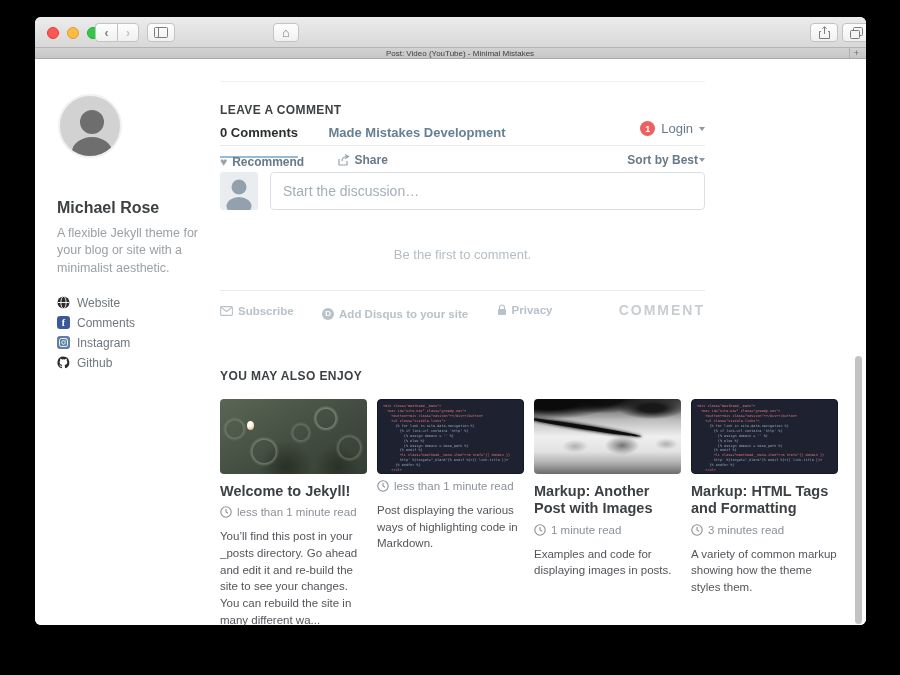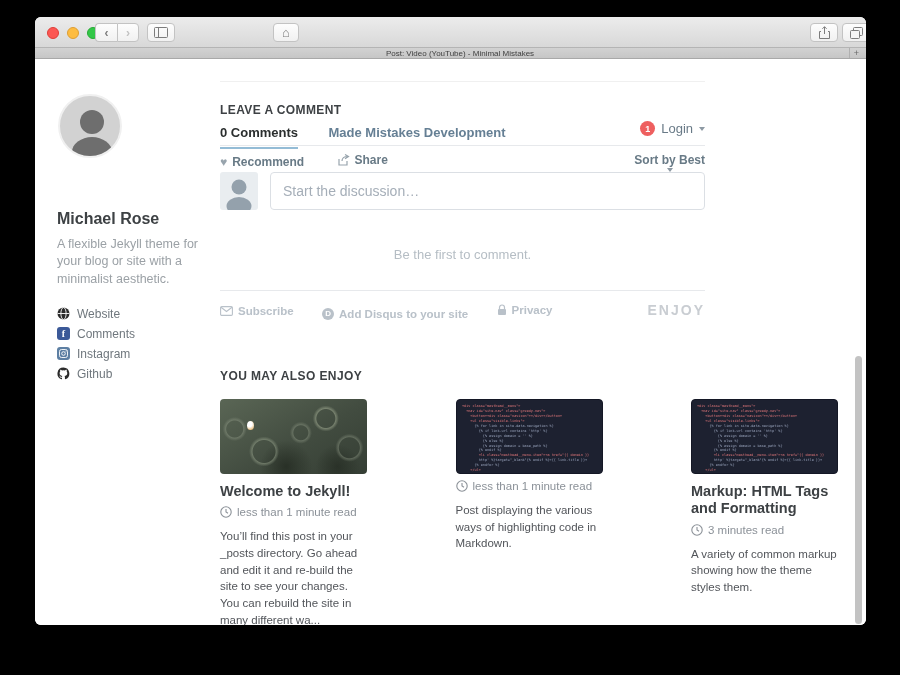--- a/index.html
+++ b/index.html
@@ -48,51 +48,51 @@
   
   .content { position:relative; height:566px; background:#fff; overflow:hidden; }
   .top-divider { position:absolute; left:185px; top:22px; width:485px; height:1px; background:#f0f0f0; }
   .scroll-thumb { position:absolute; right:4px; top:297px; width:7px; height:268px;
     background:#c3c3c3; border-radius:4px; }
 
   
   .author { position:absolute; left:22px; top:35px; width:152px; }
   .avatar { width:64px; height:64px; border-radius:50%; background:#d2d2d2;
     border:2px solid #f0f0f0; overflow:hidden; margin-left:1px; }
-  .author-name { margin-top:52px; font-size:16px; font-weight:bold; color:#3d4144; }
+  .author-name { margin-top:41px; font-size:16px; font-weight:bold; color:#3d4144; }
   .author-bio { margin-top:8px; font-size:12.5px; line-height:1.38; color:#9ba1a6; }
   .author-links { margin-top:16px; list-style:none; }
   .author-links li { display:flex; align-items:center; gap:7px; height:20px;
     font-size:12px; color:#6f777d; cursor:pointer; }
   .sq-ico { width:13px; height:13px; border-radius:3px; display:flex;
     align-items:center; justify-content:center; flex:0 0 13px; }
   .tw { background:#59adeb; } .fb { background:#3b5998; color:#fff; font-size:10px; font-weight:bold;
     font-family:"Liberation Serif", serif; } .ig { background:#5d7fa3; }
 
   
   .comments { position:absolute; left:185px; top:0; width:485px; }
   .section-heading { font-size:12px; font-weight:bold; letter-spacing:.4px; color:#3d4144; }
   .comments .section-heading { position:absolute; top:44px; }
   .dq-tabs { position:absolute; top:64px; left:0; right:0; height:23px; border-bottom:1px solid #e7e9ec; }
   .dq-count { display:inline-block; font-size:13px; font-weight:bold; color:#2a2e2e;
-    padding-bottom:7px; border-bottom:2px solid #94bcd6; cursor:pointer; }
+    padding-bottom:16px; border-bottom:2px solid #94bcd6; cursor:pointer; }
   .dq-community { display:inline-block; margin-left:26px; font-size:13px; font-weight:bold;
     color:#657f94; cursor:pointer; }
   .dq-login { position:absolute; right:0; top:-2px; display:flex; align-items:center; gap:6px; cursor:pointer; }
   .badge { width:15px; height:15px; border-radius:50%; background:#ee5f5f; color:#fff;
     font-size:9px; font-weight:bold; display:flex; align-items:center; justify-content:center; }
   .login-label { font-size:13px; color:#697a87; }
   .caret { width:0; height:0; border-left:3.5px solid transparent; border-right:3.5px solid transparent;
     border-top:4px solid #8d99a3; display:inline-block; }
   .dq-actions { position:absolute; top:94px; left:0; right:0; height:16px;
     font-size:12px; color:#687a86; font-weight:bold; }
   .dq-actions .act { margin-right:30px; cursor:pointer; display:inline-flex; align-items:center; gap:5px; }
   .heart { color:#98a4ad; font-size:12px; }
   .dq-sort { position:absolute; right:0; top:0; font-weight:bold; cursor:pointer;
-    display:inline-flex; align-items:center; gap:1px;flex-direction:column; }
+    display:inline-flex; align-items:center; gap:1px; }
   .dq-form { position:absolute; top:113px; left:0; right:0; height:52px; }
   .dq-avatar { position:absolute; left:0; top:0; width:38px; height:38px; border-radius:3px;
     background:#e9edf0; overflow:hidden; }
   .dq-input { position:absolute; left:50px; top:0; width:435px; height:38px;
     border:1px solid #dbdfe4; border-radius:4px; padding:0 12px; font-size:14px;
     color:#2a2e2e; font-family:"Liberation Sans", sans-serif; outline:none; }
   .dq-input::placeholder { color:#a5aeb8; }
   .dq-empty { position:absolute; top:188px; left:0; right:0; text-align:center;
     font-size:13px; color:#b5bdc4; }
   .dq-divider { position:absolute; top:231px; left:0; right:0; height:1px; background:#e7e9ec; }
@@ -292,21 +292,21 @@
           <span class="d-circle">D</span>
           <span>Add Disqus to your site</span>
         </span>
         <span class="f-item">
           <svg width="10" height="12" viewBox="0 0 10 12">
               <path d="M2.5 5 V3.5 a2.5 2.5 0 0 1 5 0 V5" fill="none" stroke="#b9c1c9" stroke-width="1.2"></path>
               <rect x="1" y="5" width="8" height="6" rx="1" fill="#b9c1c9"></rect>
             </svg>
           <span>Privacy</span>
         </span>
-        <span class="dq-logo">ENJOY</span>
+        <span class="dq-logo">COMMENT</span>
       </div>
     </div>
 
     <div class="related">
       <div class="section-heading">YOU MAY ALSO ENJOY</div>
       <div class="cards">
 
         <div class="card">
           <div class="thumb thumb-moss">
               <div class="pearl"></div>
@@ -329,20 +329,32 @@
           <div class="card-meta">
             <svg width="12" height="12" viewBox="0 0 12 12">
                 <circle cx="6" cy="6" r="5.2" fill="none" stroke="#8b9198" stroke-width="1.1"></circle>
                 <path d="M6 3 V6 L8 7.2" fill="none" stroke="#8b9198" stroke-width="1.1"></path>
               </svg>
             <span>less than 1 minute read</span>
           </div>
           <div class="card-excerpt">Post displaying the various ways of highlighting code in Markdown.</div>
         </div>
 
+        <div class="card">
+          <div class="thumb thumb-fog"></div>
+          <div class="card-title">Markup: Another Post with Images</div>
+          <div class="card-meta">
+            <svg width="12" height="12" viewBox="0 0 12 12">
+                <circle cx="6" cy="6" r="5.2" fill="none" stroke="#8b9198" stroke-width="1.1"></circle>
+                <path d="M6 3 V6 L8 7.2" fill="none" stroke="#8b9198" stroke-width="1.1"></path>
+              </svg>
+            <span>1 minute read</span>
+          </div>
+          <div class="card-excerpt">Examples and code for displaying images in posts.</div>
+        </div>
 
         <div class="card">
           <div class="thumb thumb-code">
               <div class="code-scale"><div class="cl-tag">&lt;div class="masthead__menu"&gt;</div><div class="cl-tag">  &lt;nav id="site-nav" class="greedy-nav"&gt;</div><div class="cl-tag">    &lt;button&gt;&lt;div class="navicon"&gt;&lt;/div&gt;&lt;/button&gt;</div><div class="cl-tag">    &lt;ul class="visible-links"&gt;</div><div class="cl-liq">      {% for link in site.data.navigation %}</div><div class="cl-liq">        {% if link.url contains 'http' %}</div><div class="cl-liq">          {% assign domain = '' %}</div><div class="cl-liq">          {% else %}</div><div class="cl-liq">          {% assign domain = base_path %}</div><div class="cl-liq">        {% endif %}</div><div class="cl-tag">        &lt;li class="masthead__menu-item"&gt;&lt;a href="{{ domain }}</div><div class="cl-liq">        http' %}target="_blank"{% endif %}&gt;{{ link.title }}&lt;</div><div class="cl-liq">      {% endfor %}</div><div class="cl-tag">    &lt;/ul&gt;</div></div>
             </div>
           <div class="card-title">Markup: HTML Tags and Formatting</div>
           <div class="card-meta">
             <svg width="12" height="12" viewBox="0 0 12 12">
                 <circle cx="6" cy="6" r="5.2" fill="none" stroke="#8b9198" stroke-width="1.1"></circle>
                 <path d="M6 3 V6 L8 7.2" fill="none" stroke="#8b9198" stroke-width="1.1"></path>

